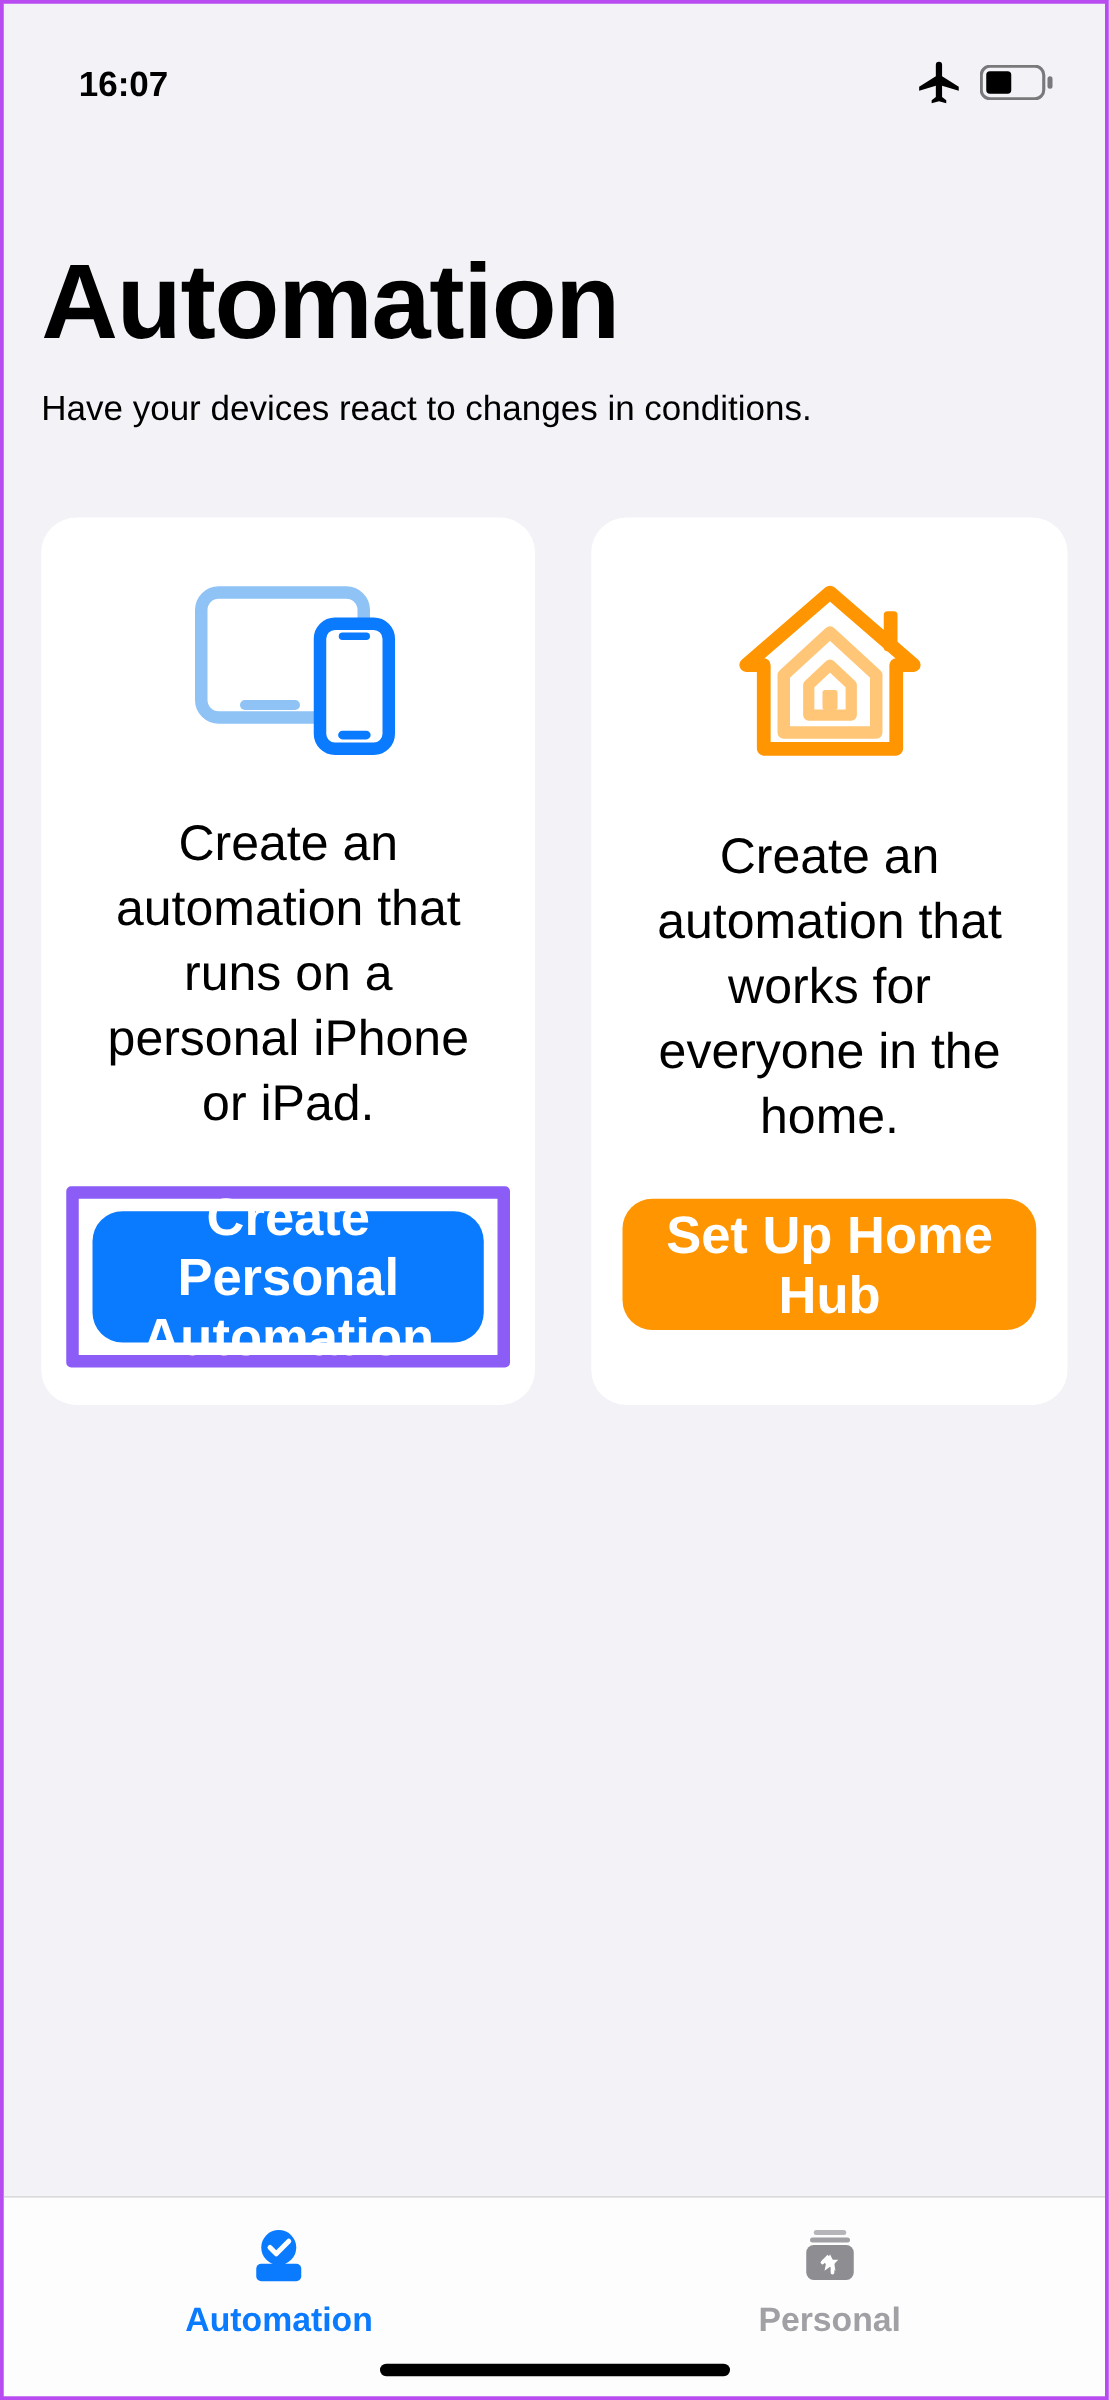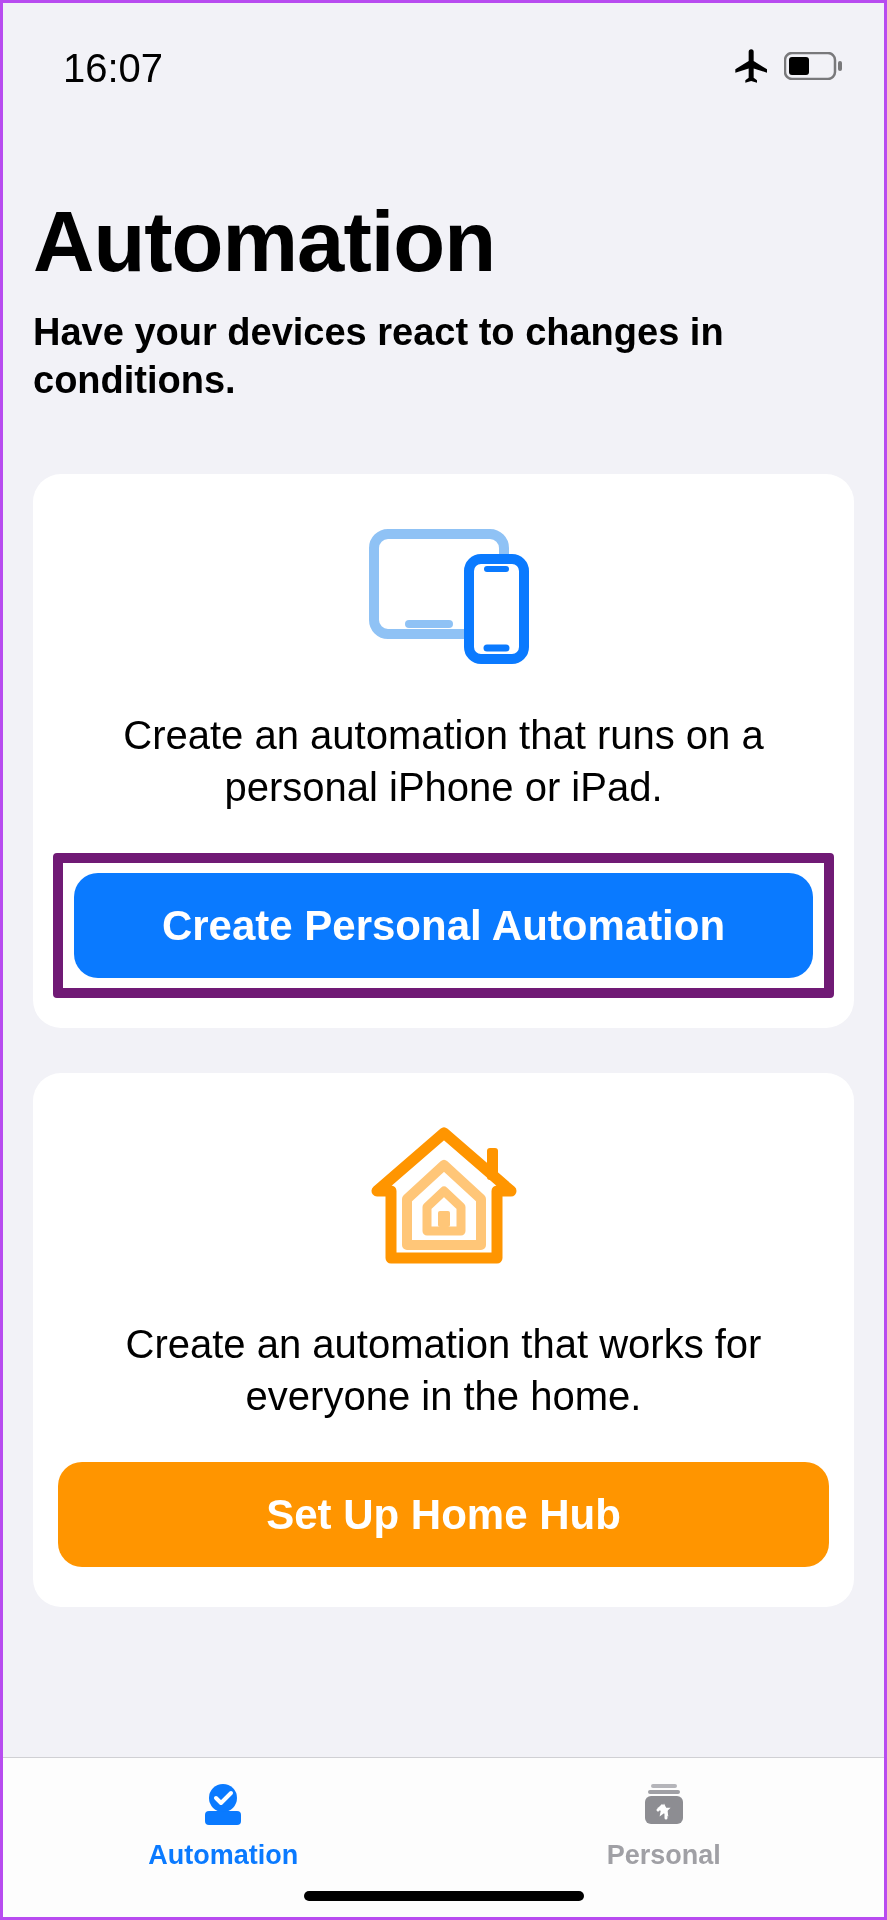--- a/index.html
+++ b/index.html
@@ -11,46 +11,46 @@
     border: 3px solid #b84cf0;
   }
   .status-bar {
     display: flex;
     justify-content: space-between;
     align-items: center;
     padding: 30px 40px 0 60px;
     height: 100px;
   }
   .status-time {
-    font-weight: 400;
-    font-size: 40px;
+    font-weight: 700;
+    font-size: 28px;
   }
   .status-icons {
     display: flex;
     align-items: center;
     gap: 12px;
   }
   .header {
     padding: 90px 30px 40px 30px;
   }
   .header-title {
     font-size: 85px;
     font-weight: 800;
     letter-spacing: -1px;
     margin-bottom: 18px;
   }
   .header-sub {
-    font-size: 38px;
-    font-weight: 700;
+    font-size: 28px;
+    font-weight: 400;
     line-height: 1.25;
   }
   .content {
     padding: 30px;
     display: flex;
-    flex-direction: column;
+    flex-direction: row;
     gap: 45px;
   }
   .card {
     background: #ffffff;
     border-radius: 28px;
     padding: 50px 20px 30px 20px;
     display: flex;
     flex-direction: column;
     align-items: center;
   }
@@ -75,21 +75,21 @@
     font-weight: 600;
     border: none;
     display: flex;
     align-items: center;
     justify-content: center;
     cursor: pointer;
   }
   .btn-blue { background: #0a7aff; }
   .btn-orange { background: #ff9500; }
   .highlight {
-    border: 10px solid #701a75;
+    border: 10px solid #8b5cf6;
     border-radius: 4px;
     padding: 10px 6px;
     width: 100%;
     display:flex; justify-content:center;
   }
   .tab-bar {
     position: absolute;
     bottom: 0; left: 0; right: 0;
     height: 160px;
     background: #fdfdfd;

